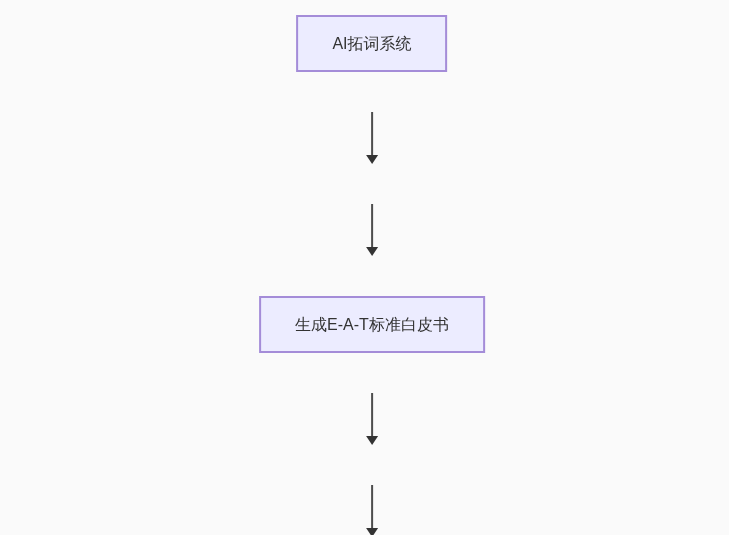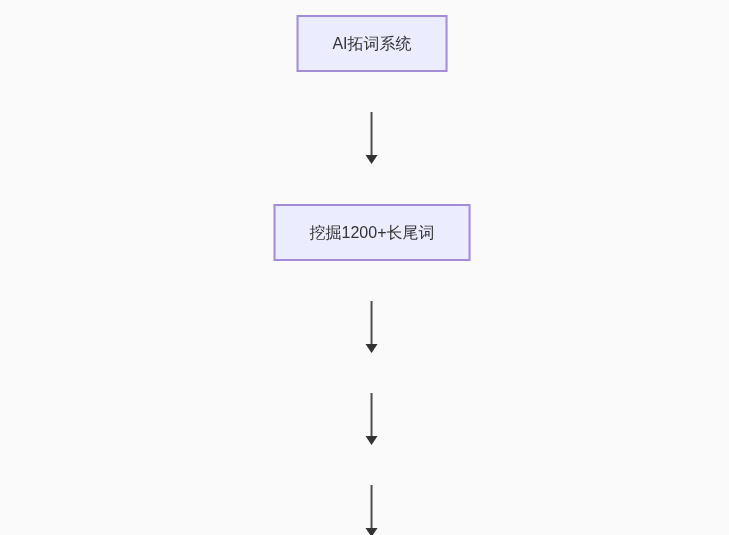--- a/index.html
+++ b/index.html
@@ -71,29 +71,29 @@
 
     <div class="node">
       <span>AI拓词系统</span>
     </div>
 
     <div class="arrow">
       <div class="line"></div>
       <div class="head"></div>
     </div>
 
-    <div class="node">
-      <span>挖掘1200+长尾词</span>
-    </div>
 
     <div class="arrow">
       <div class="line"></div>
       <div class="head"></div>
     </div>
 
+    <div class="node">
+      <span>生成E-A-T标准白皮书</span>
+    </div>
 
     <div class="arrow">
       <div class="line"></div>
       <div class="head"></div>
     </div>
 
 
     <div class="arrow">
       <div class="line"></div>
       <div class="head"></div>

